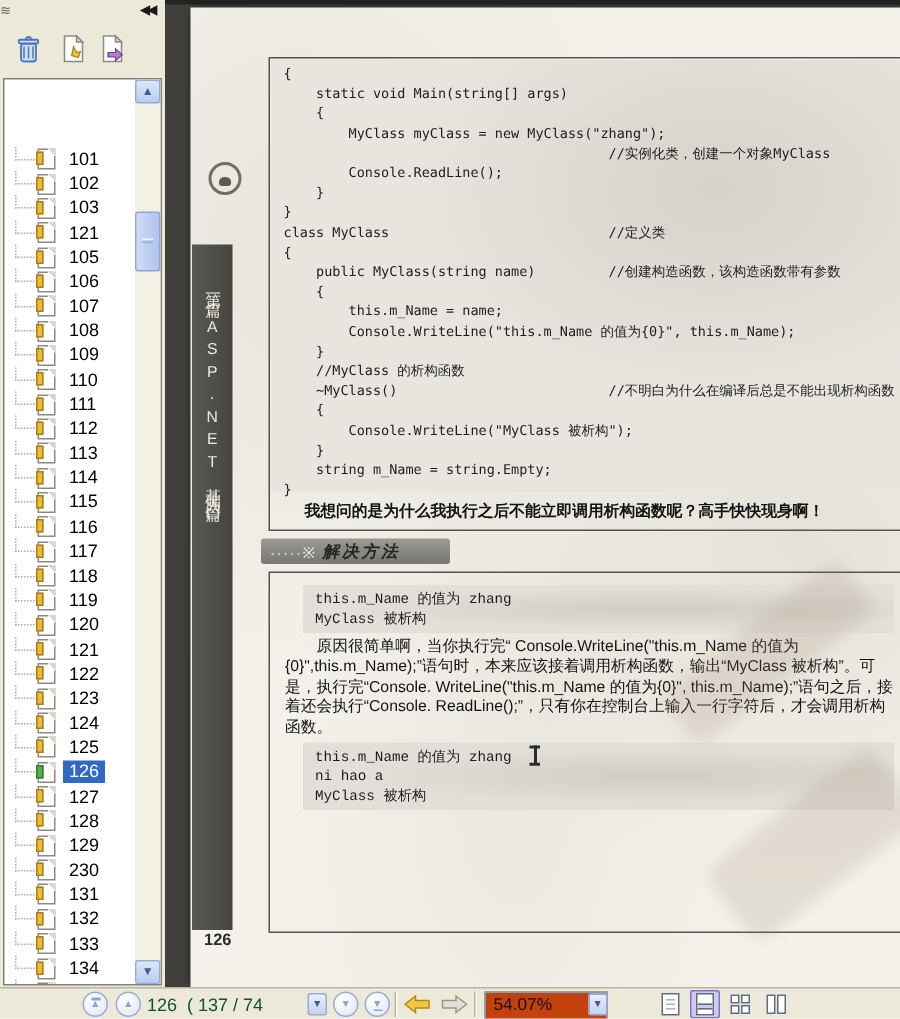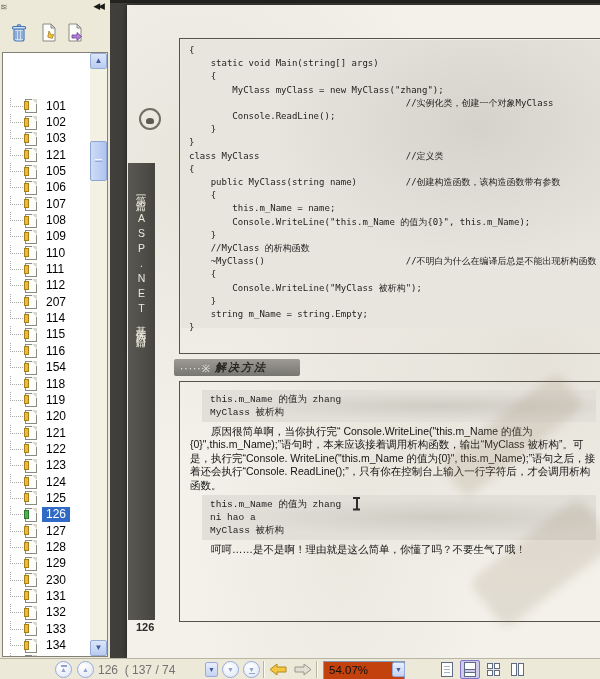--- a/index.html
+++ b/index.html
@@ -86,21 +86,21 @@
       box-shadow:0 11.5px 0 #2c2c2c; }
 
   
   #statusbar { position:absolute; left:0; top:658px; width:600px; height:21px; background:#ece9d8; border-top:1px solid #b9b5a3; }
   .circ { position:absolute; top:2px; width:17px; height:17px; border-radius:50%;
       background:radial-gradient(circle at 35% 30%, #ffffff, #dfe5f3); border:1px solid #96abd9;
       color:#8fa3cf; font-size:7px; text-align:center; line-height:15px; }
   .circ .bar { position:absolute; left:5px; width:6px; height:1.5px; background:#8fa3cf; }
   .circ .bar.t { top:3px; } .circ .bar.b { bottom:3px; }
   #nav-first { left:55px; } #nav-prev { left:77px; } #nav-next { left:222px; } #nav-last { left:243px; }
-  .page-txt { position:absolute; left:98px; top:4px; font-size:12px; color:#737373; white-space:pre; }
+  .page-txt { position:absolute; left:98px; top:4px; font-size:12px; color:#14532d; white-space:pre; }
   .combo-chev { position:absolute; top:3px; width:13px; height:15px; background:linear-gradient(#e8eefc,#c5d3f2);
       border:1px solid #96abd9; border-radius:2px; color:#3f5a9d; font-size:7px; text-align:center; line-height:14px; }
   #page-chev { left:205px; }
   .vsep { position:absolute; top:2px; width:1px; height:17px; background:#b9b5a3; box-shadow:1px 0 0 #fbfaf4; }
   #sep1 { left:263px; } #sep2 { left:316px; }
   .histbtn { position:absolute; top:3px; width:21px; height:15px; }
   #nav-back { left:268px; } #nav-fwd { left:292px; }
   .zoom-field { position:absolute; left:323px; top:2px; width:82px; height:29px; background:#c2410c; border:1px solid #7f9db9; }
   .zoom-field .zval { position:absolute; left:5px; top:2px; font-size:11.5px; color:#111; }
   #zoom-chev { left:392px; }
@@ -246,21 +246,21 @@
               <span class="fold"></span>
             </span>
             <span class="pnum">112</span>
           </div>
           <div class="page-item">
             <span class="tree"></span>
             <span class="page-icon">
               <span class="bm"></span>
               <span class="fold"></span>
             </span>
-            <span class="pnum">207</span>
+            <span class="pnum">113</span>
           </div>
           <div class="page-item">
             <span class="tree"></span>
             <span class="page-icon">
               <span class="bm"></span>
               <span class="fold"></span>
             </span>
             <span class="pnum">114</span>
           </div>
           <div class="page-item">
@@ -278,21 +278,21 @@
               <span class="fold"></span>
             </span>
             <span class="pnum">116</span>
           </div>
           <div class="page-item">
             <span class="tree"></span>
             <span class="page-icon">
               <span class="bm"></span>
               <span class="fold"></span>
             </span>
-            <span class="pnum">154</span>
+            <span class="pnum">117</span>
           </div>
           <div class="page-item">
             <span class="tree"></span>
             <span class="page-icon">
               <span class="bm"></span>
               <span class="fold"></span>
             </span>
             <span class="pnum">118</span>
           </div>
           <div class="page-item">
@@ -485,35 +485,35 @@
         this.m_Name = name;
         Console.WriteLine("this.m_Name 的值为{0}", this.m_Name);
     }
     //MyClass 的析构函数
     ~MyClass()                          //不明白为什么在编译后总是不能出现析构函数
     {
         Console.WriteLine("MyClass 被析构");
     }
     string m_Name = string.Empty;
 }</div>
+        <div class="question">我想问的是为什么我执行之后不能立即调用析构函数呢？高手快快现身啊！</div>
       </div>
 
       <div class="badge">
         <span class="dots">·····※</span>
         <span class="blabel">解决方法</span>
       </div>
 
       <div class="abox">
         <div class="outblk" style="white-space: pre;">this.m_Name 的值为 zhang
 MyClass 被析构</div>
         <p>原因很简单啊，当你执行完“ Console.WriteLine("this.m_Name 的值为{0}",this.m_Name);”语句时，本来应该接着调用析构函数，输出“MyClass 被析构”。可是，执行完“Console. WriteLine("this.m_Name 的值为{0}", this.m_Name);”语句之后，接着还会执行“Console. ReadLine();”，只有你在控制台上输入一行字符后，才会调用析构函数。</p>
         <div class="outblk" style="white-space: pre;">this.m_Name 的值为 zhang
 ni hao a
 MyClass 被析构</div>
-        <p>呵呵……是不是啊！理由就是这么简单，你懂了吗？不要生气了哦！</p>
       </div>
 
       <div class="wmark" id="wmark1"></div>
       <div class="wmark" id="wmark2"></div>
     </div>
     <div class="ibeam"></div>
   </div>
 
   <div id="statusbar">
     <div class="circ" id="nav-first"><span class="bar t"></span>▲</div>

